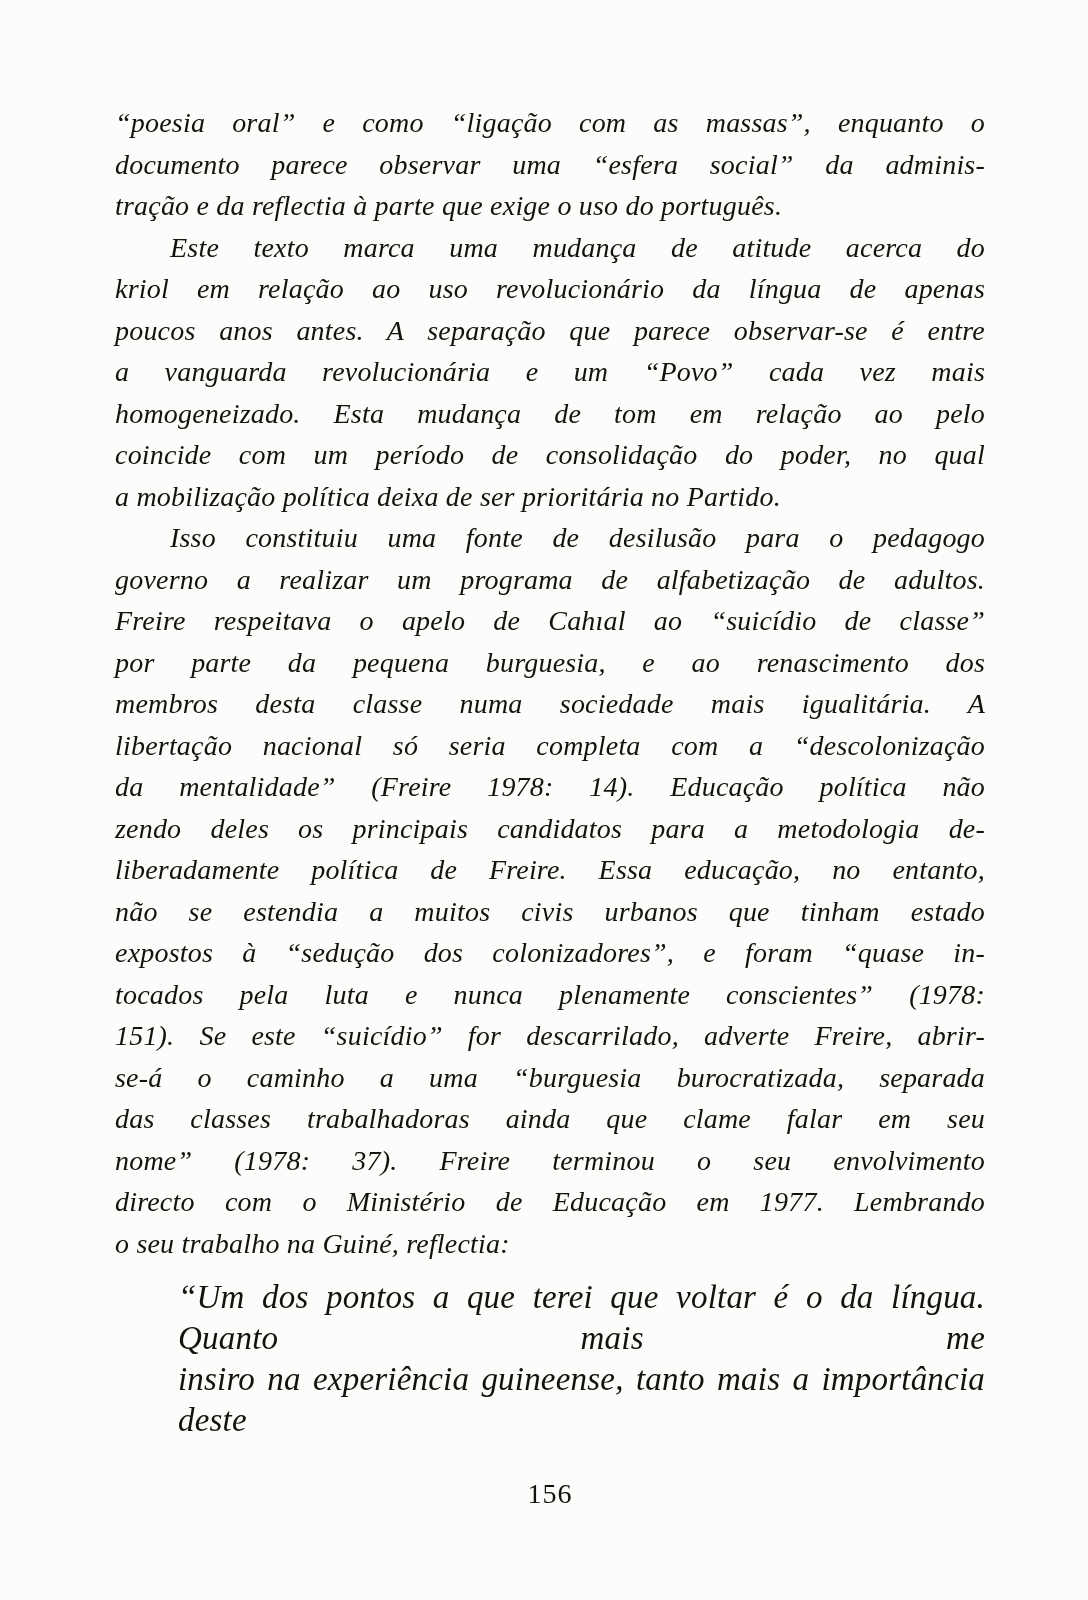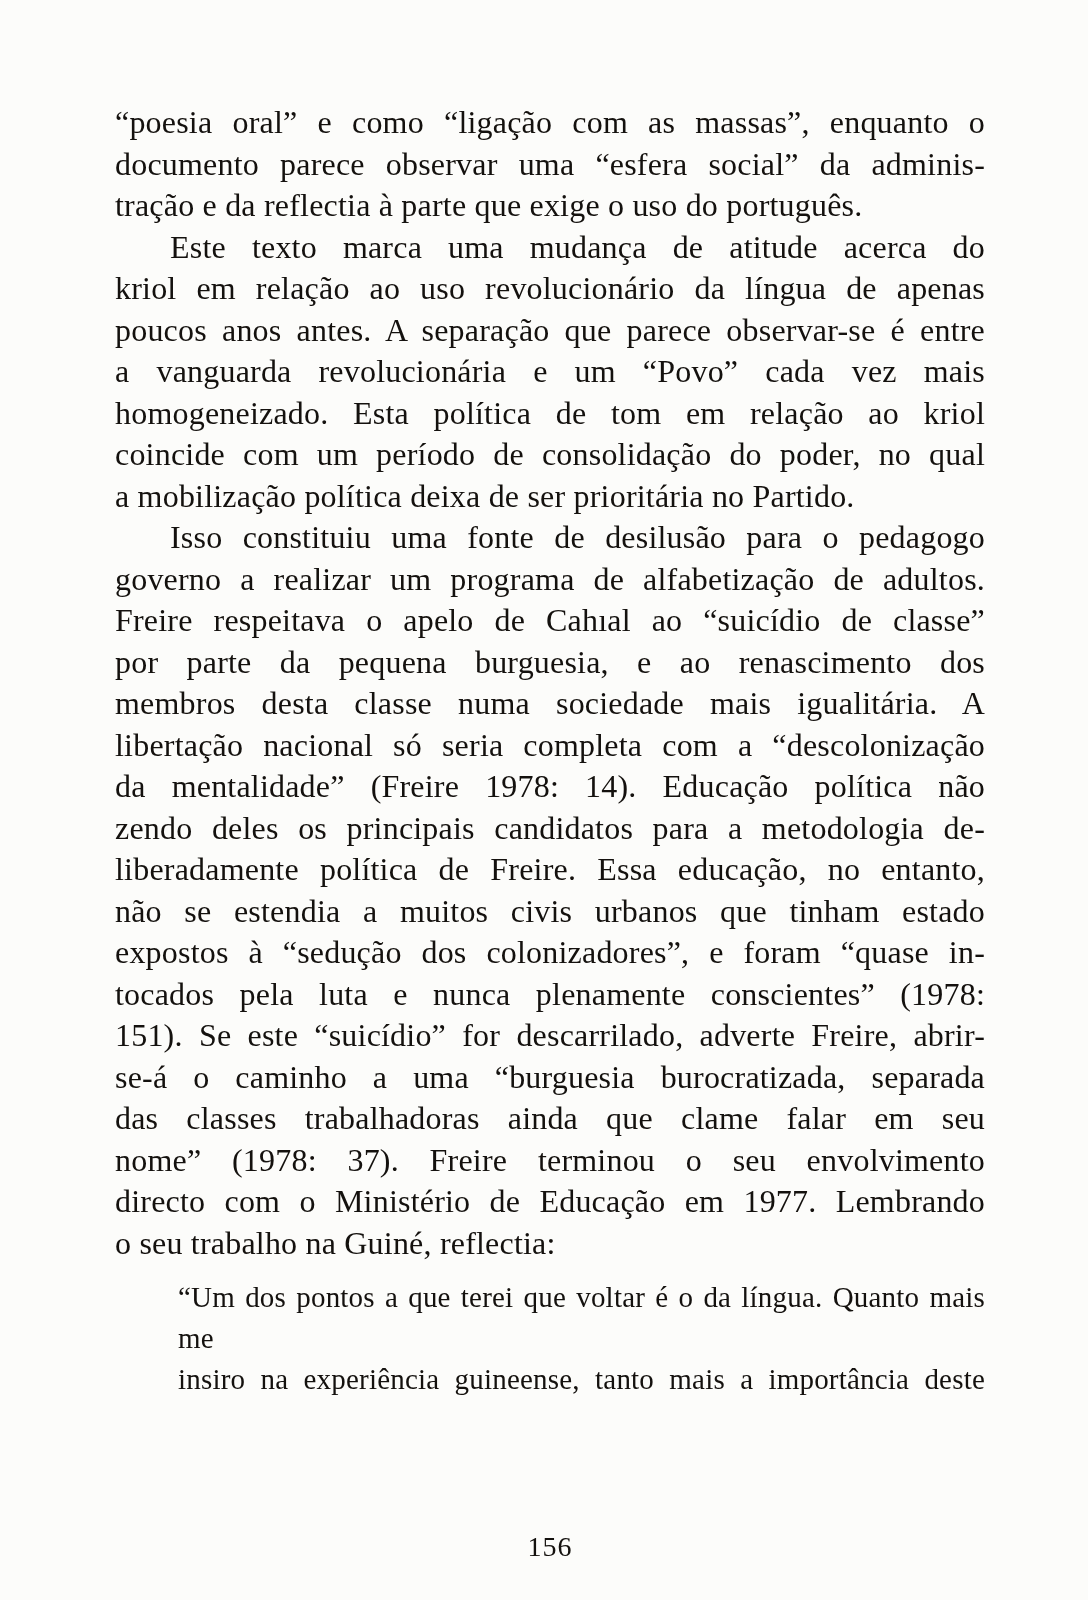--- a/index.html
+++ b/index.html
@@ -15,68 +15,70 @@
     font-family: "Liberation Serif", "DejaVu Serif", serif;
     color: #14110e;
   }
   .text-block {
     position: absolute;
     left: 115px;
     top: 102px;
     width: 870px;
   }
   .ln {
-    font-size: 32px;
+    font-size: 28px;
     line-height: 41.5px;
     text-align: justify;
     text-align-last: justify;
     white-space: normal;
     letter-spacing: 0.2px;
+    font-style: italic;
   }
   .ln.indent {
     padding-left: 55px;
   }
   .ln.para-end {
     text-align-last: left;
   }
   .quote-block {
     margin-top: 13px;
     margin-left: 63px;
     width: 807px;
   }
   .qln {
-    font-size: 29px;
+    font-style: italic;
+    font-size: 33px;
     line-height: 41px;
     text-align: justify;
     text-align-last: justify;
     letter-spacing: 0.2px;
   }
   .page-number {
     position: absolute;
     left: 115px;
     width: 870px;
-    top: 1531px;
+    top: 1478px;
     text-align: center;
     font-size: 28px;
     letter-spacing: 1px;
   }
 </style>
 </head>
 <body>
 
 <div class="page">
   <div class="text-block">
     <div class="ln">“poesia oral” e como “ligação com as massas”, enquanto o</div>
     <div class="ln">documento parece observar uma “esfera social” da adminis-</div>
     <div class="ln para-end">tração e da reflectia à parte que exige o uso do português.</div>
     <div class="ln indent">Este texto marca uma mudança de atitude acerca do</div>
     <div class="ln">kriol em relação ao uso revolucionário da língua de apenas</div>
     <div class="ln">poucos anos antes. A separação que parece observar-se é entre</div>
     <div class="ln">a vanguarda revolucionária e um “Povo” cada vez mais</div>
-    <div class="ln">homogeneizado. Esta política de tom em relação ao kriol</div>
+    <div class="ln">homogeneizado. Esta mudança de tom em relação ao pelo</div>
     <div class="ln">coincide com um período de consolidação do poder, no qual</div>
     <div class="ln para-end">a mobilização política deixa de ser prioritária no Partido.</div>
     <div class="ln indent">Isso constituiu uma fonte de desilusão para o pedagogo</div>
     <div class="ln">governo a realizar um programa de alfabetização de adultos.</div>
     <div class="ln">Freire respeitava o apelo de Cahıal ao “suicídio de classe”</div>
     <div class="ln">por parte da pequena burguesia, e ao renascimento dos</div>
     <div class="ln">membros desta classe numa sociedade mais igualitária. A</div>
     <div class="ln">libertação nacional só seria completa com a “descolonização</div>
     <div class="ln">da mentalidade” (Freire 1978: 14). Educação política não</div>
     <div class="ln">zendo deles os principais candidatos para a metodologia de-</div>

